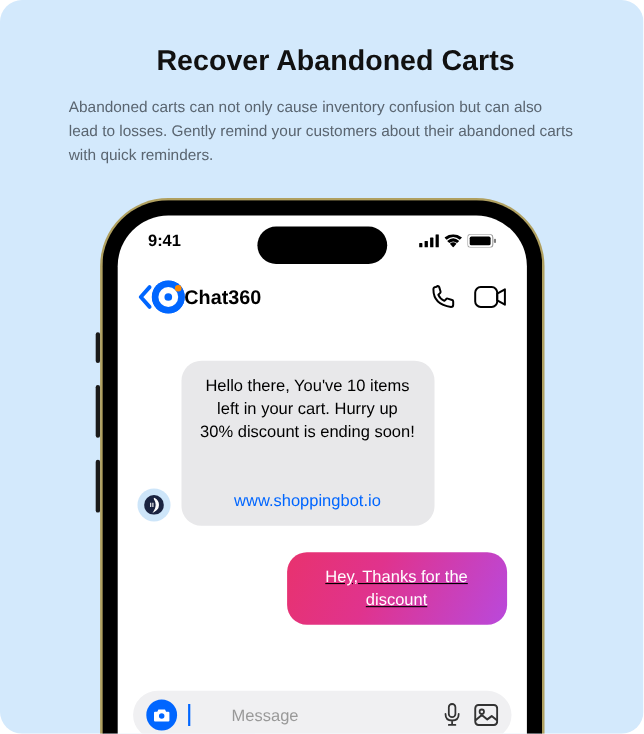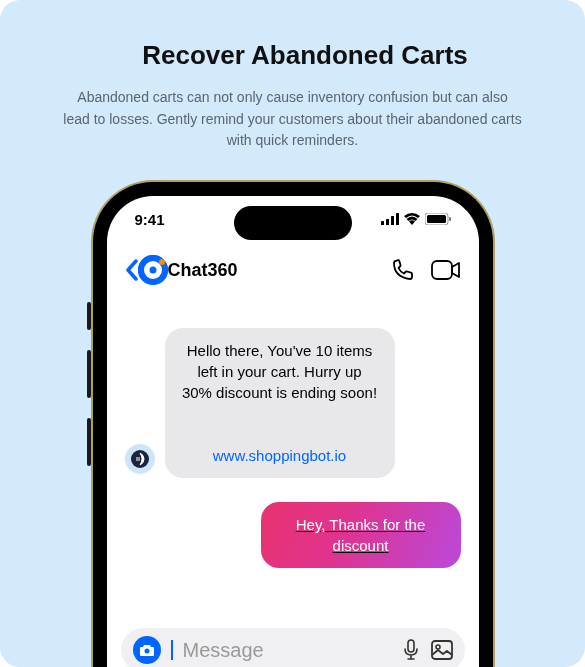--- a/index.html
+++ b/index.html
@@ -21,21 +21,21 @@
     }
     .heading {
       text-align: center;
       font-size: 26px;
       font-weight: 700;
       color: #111;
       margin-bottom: 16px;
       margin-left: 25px;
     }
     .description {
-      text-align: center;
+      text-align: left;
       font-size: 14px;
       color: #5a6570;
       line-height: 1.55;
       max-width: 460px;
       margin: 0 auto 30px;
     }
     .phone {
       width: 400px;
       margin: 0 auto;
       position: relative;
@@ -193,21 +193,22 @@
       flex-shrink: 0;
     }
     .input-cursor {
       width: 2px;
       height: 20px;
       background: #0066ff;
     }
     .input-text {
       flex: 1;
       color: #999;
-      font-size: 20px;
+      font-size: 15px;
+      margin-left: 28px;
     }
     .input-icons {
       display: flex;
       gap: 12px;
       align-items: center;
     }
   </style>
 </head>
 <body>
 

